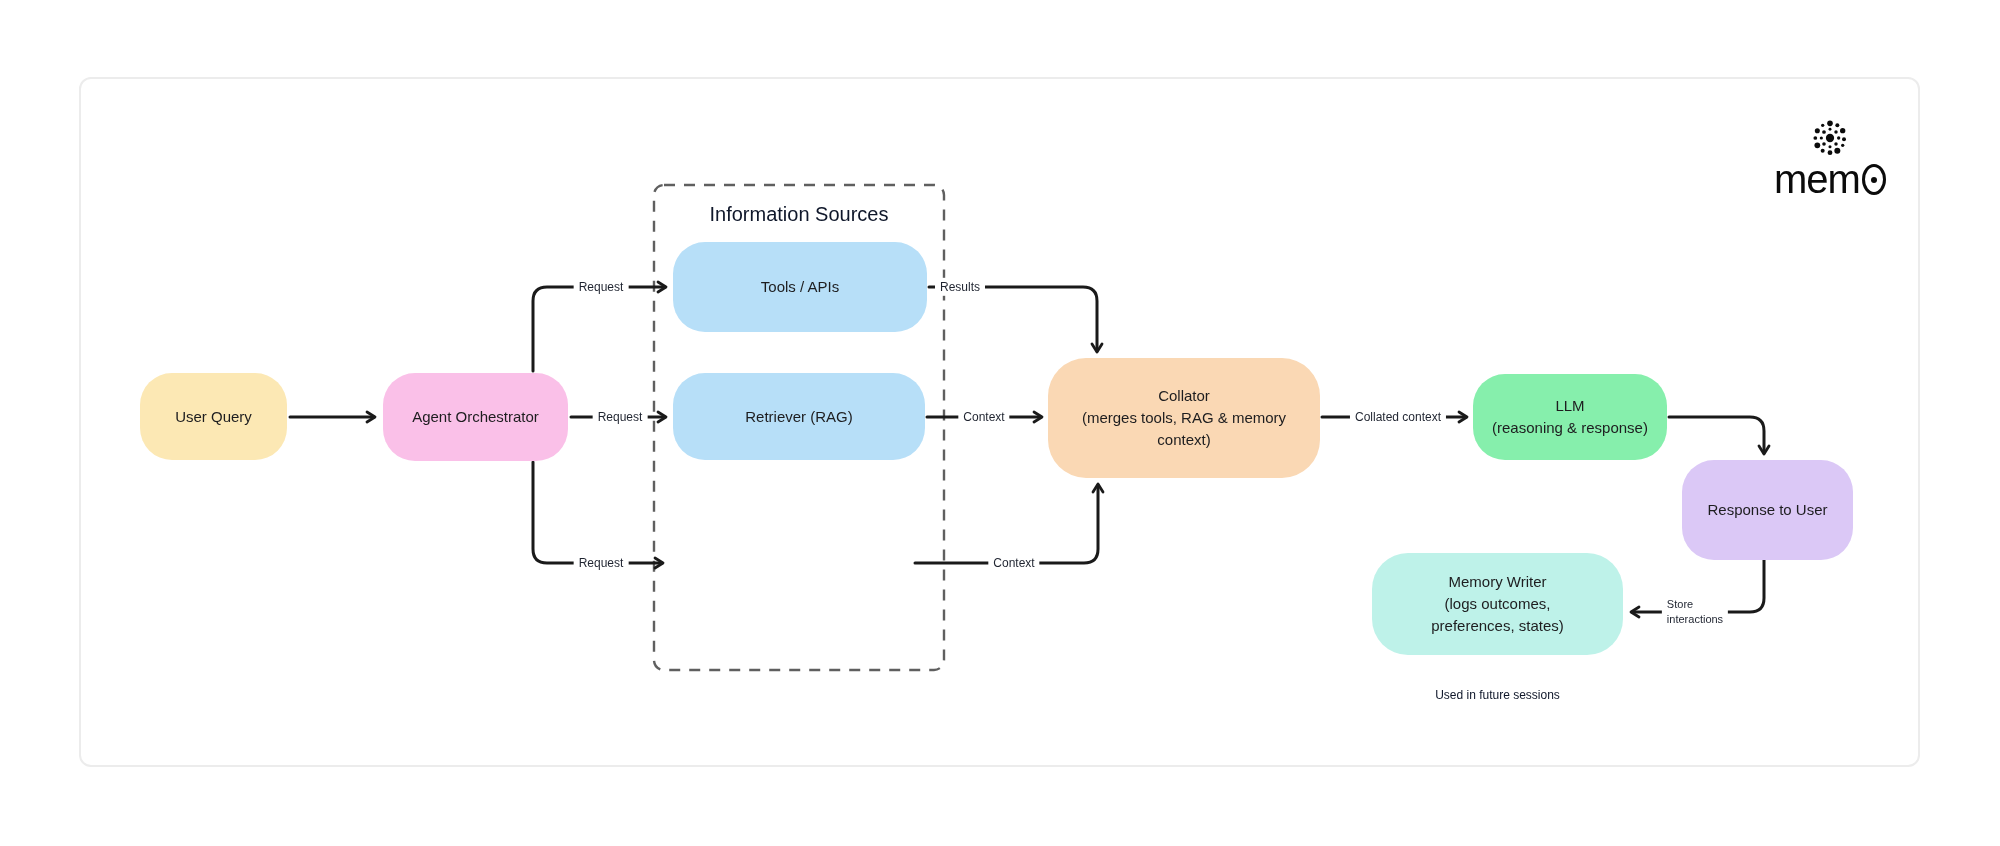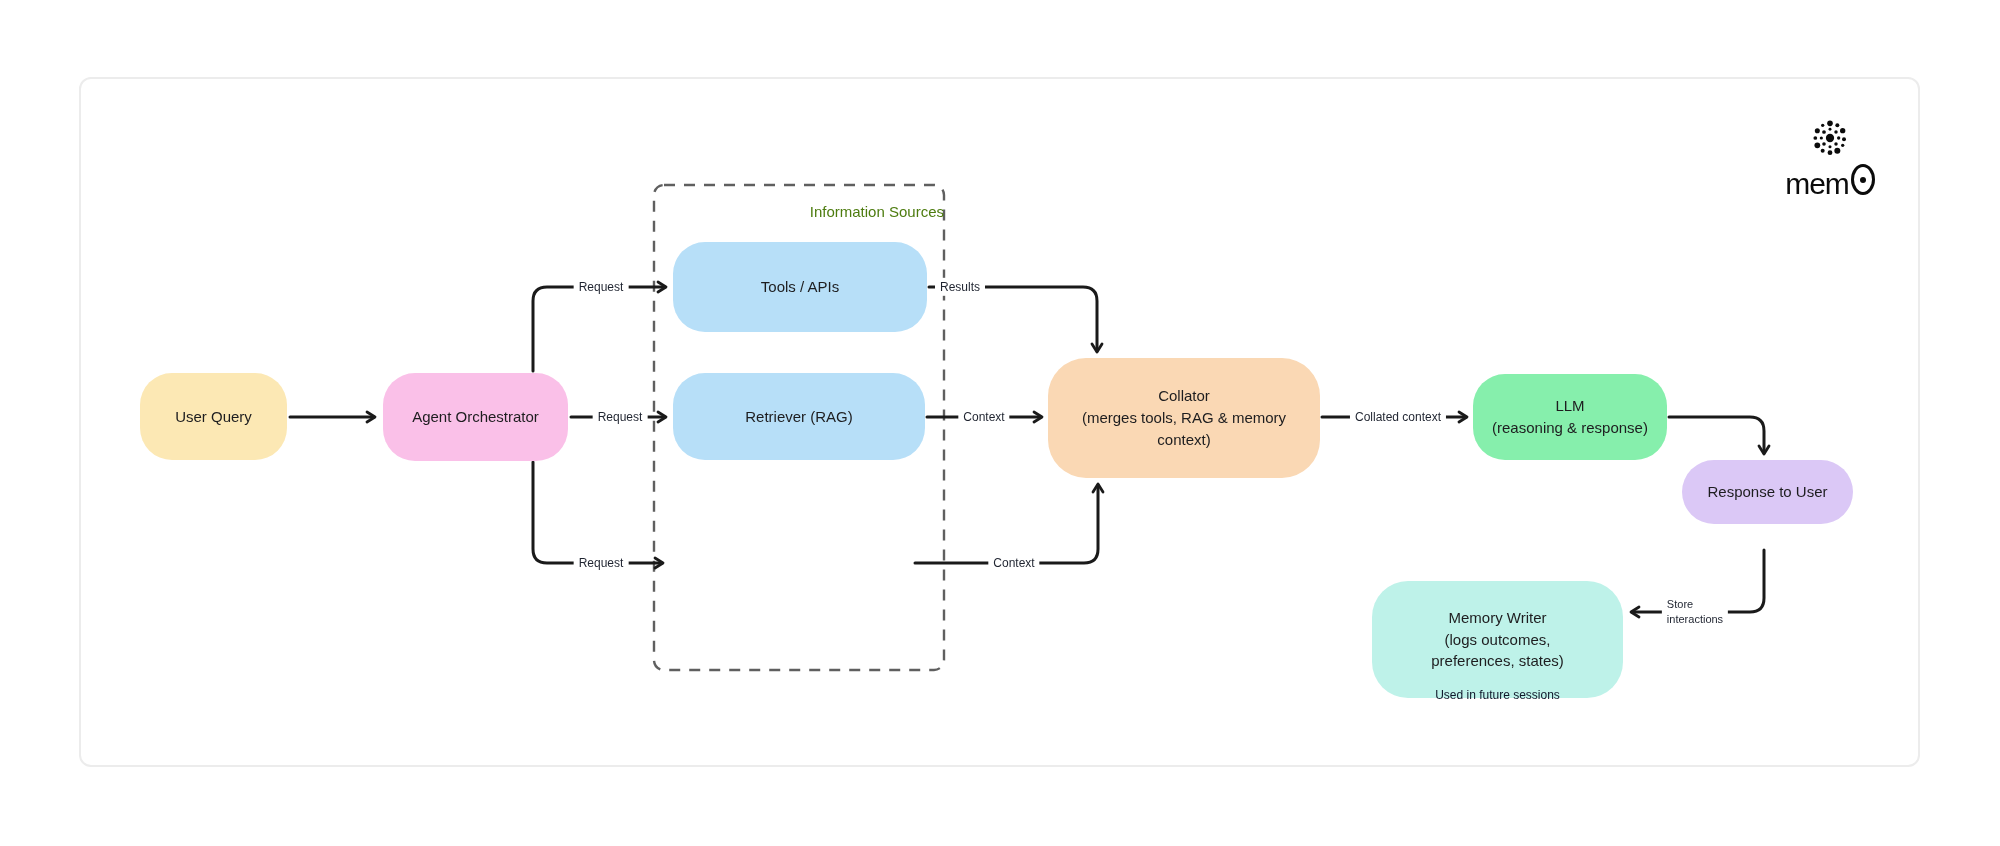--- a/index.html
+++ b/index.html
@@ -11,38 +11,38 @@
     position:absolute;left:79px;top:77px;width:1841px;height:690px;
     background:#ffffff;border:2px solid #ececec;border-radius:12px;box-sizing:border-box;
   }
   .wires{position:absolute;left:0;top:0;width:2000px;height:846px;pointer-events:none;}
   .node{
     position:absolute;display:flex;align-items:center;justify-content:center;
     border-radius:32px;text-align:center;font-size:15px;line-height:1.45;
     white-space:pre-line;color:#1d1d1f;padding:0 8px;box-sizing:border-box;
   }
   .group-title{
-    position:absolute;left:654px;top:203px;width:290px;text-align:right;
-    font-size:15px;color:#4d7c0f;
+    position:absolute;left:654px;top:203px;width:290px;text-align:center;
+    font-size:20px;color:#0f172a;
   }
   .edge-label{
     position:absolute;transform:translate(-50%,-50%);background:#ffffff;
     padding:2px 5px;font-size:12px;color:#1f2430;white-space:nowrap;line-height:1.2;
   }
   .edge-label.two-line{white-space:pre-line;text-align:left;font-size:11px;line-height:1.35;}
   .caption{
     position:absolute;left:1372px;top:688px;width:251px;text-align:center;
     font-size:12px;color:#0f172a;
   }
   .logo{
     position:absolute;left:1770px;top:118px;width:120px;
     display:flex;flex-direction:column;align-items:center;gap:6px;
   }
   .logo-text{display:flex;align-items:flex-end;color:#0b0b0b;}
-  .logo-text .mem{font-size:30px;line-height:0.78;letter-spacing:-1px;}
+  .logo-text .mem{font-size:40px;line-height:0.78;letter-spacing:-1px;}
   .logo-zero{
     display:inline-block;width:24px;height:31px;border:3.5px solid #0b0b0b;
     border-radius:50%;position:relative;box-sizing:border-box;margin-left:2px;
   }
   .logo-zero::after{
     content:'';position:absolute;width:6px;height:6px;background:#0b0b0b;border-radius:50%;
     top:50%;left:50%;transform:translate(-50%,-50%);
   }
 </style>
 </head>
@@ -94,23 +94,23 @@
   <div class="node" style="left: 673px; top: 373px; width: 252px; height: 87px; background: rgb(183, 223, 248);">Retriever (RAG)</div>
 
 
   <div class="node" style="left: 1048px; top: 358px; width: 272px; height: 120px; border-radius: 38px; background: rgb(250, 216, 180);">Collator
 (merges tools, RAG &amp; memory
 context)</div>
 
   <div class="node" style="left: 1473px; top: 374px; width: 194px; height: 86px; background: #86efac;">LLM
 (reasoning &amp; response)</div>
 
-  <div class="node" style="left: 1682px; top: 460px; width: 171px; height: 64px; background: rgb(219, 200, 246);">Response to User</div>
+  <div class="node" style="left: 1682px; top: 460px; width: 171px; height: 100px; background: rgb(219, 200, 246);">Response to User</div>
 
-  <div class="node" style="left: 1372px; top: 553px; width: 251px; height: 117px; border-radius: 36px; background: rgb(190, 242, 233); margin-top: 28px;">Memory Writer
+  <div class="node" style="left: 1372px; top: 553px; width: 251px; height: 102px; border-radius: 36px; background: rgb(190, 242, 233);">Memory Writer
 (logs outcomes,
 preferences, states)</div>
 
   <div class="edge-label" style="left:601px;top:287px;">Request</div>
   <div class="edge-label" style="left:620px;top:417px;">Request</div>
   <div class="edge-label" style="left:601px;top:563px;">Request</div>
   <div class="edge-label" style="left:960px;top:287px;">Results</div>
   <div class="edge-label" style="left:984px;top:417px;">Context</div>
   <div class="edge-label" style="left:1014px;top:563px;">Context</div>
   <div class="edge-label" style="left:1398px;top:417px;">Collated context</div>

